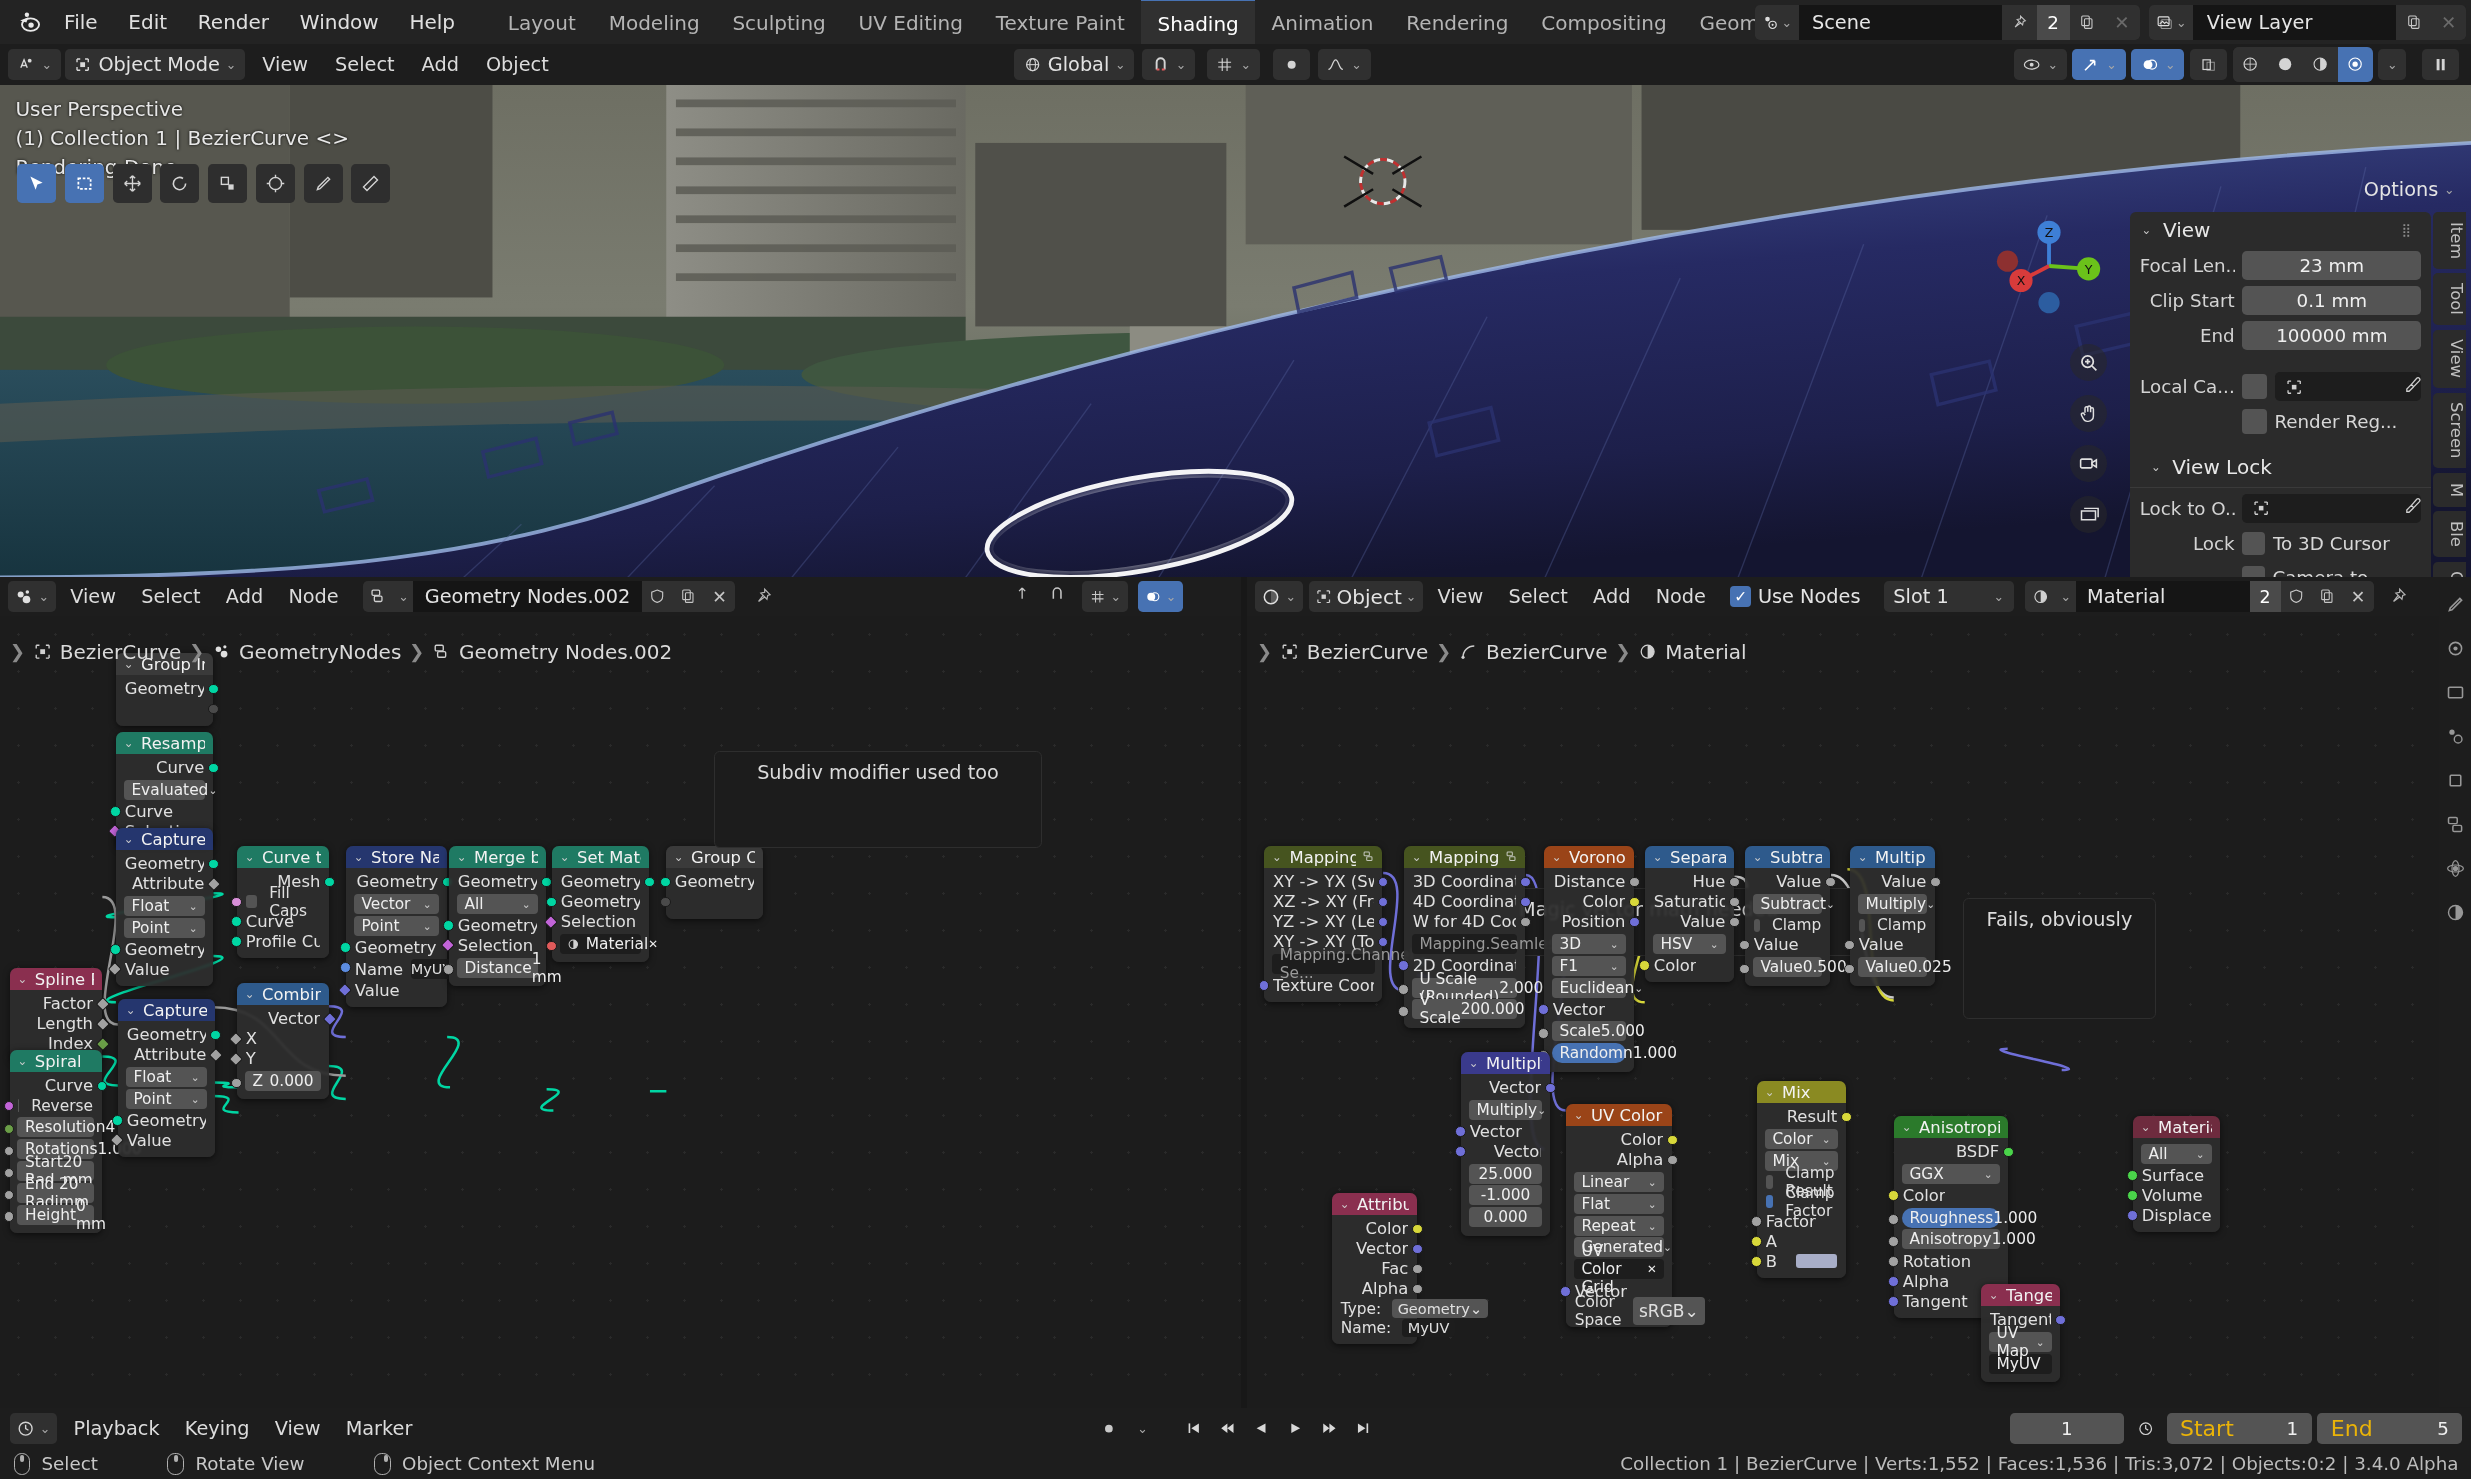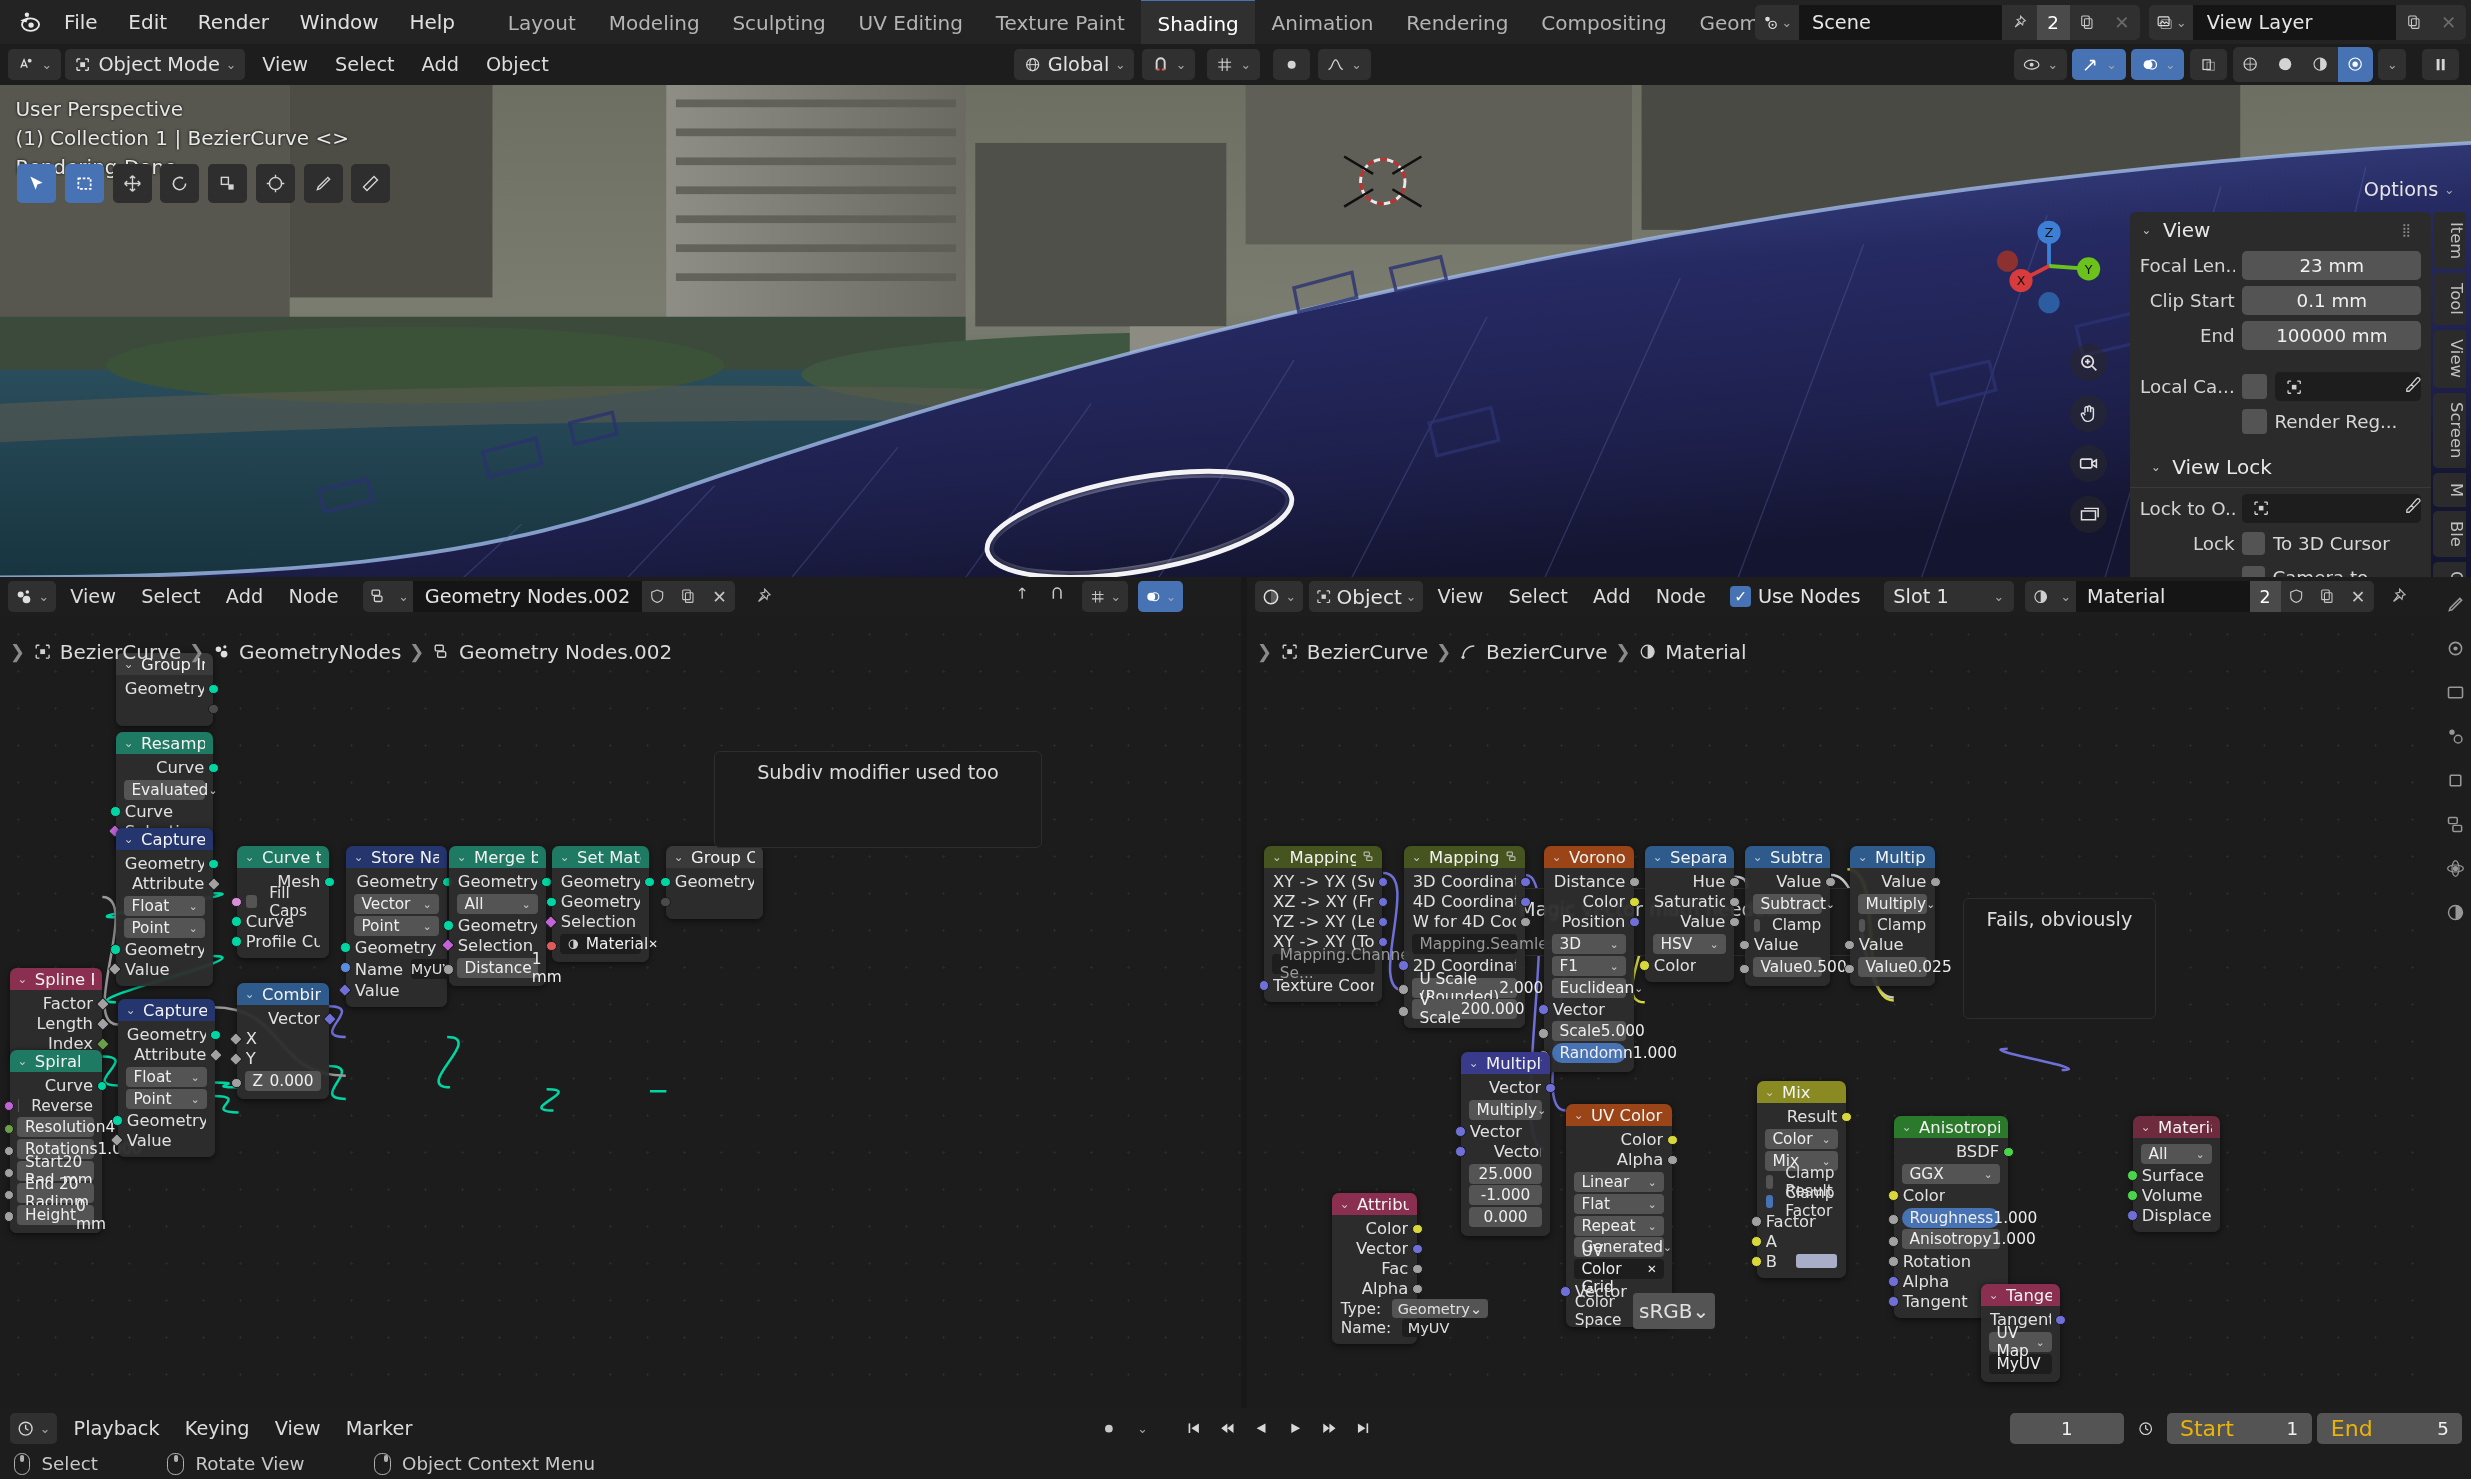--- a/index.html
+++ b/index.html
@@ -1470,21 +1470,21 @@
             <div class="nfield dark">
               <span>UV Color Grid</span>
               <span style="font-size: 11.6px;">✕</span>
             </div>
             <div class="nrow">
               <span class="sock l" style="background: rgb(111, 111, 216);"></span>
               <span style="white-space: nowrap; overflow: hidden;">Vector</span>
             </div>
             <div class="nlabelrow">
               <span style="margin-right: 5.8px;">Color Space</span>
-              <span style="flex: 1 1 0%; height: 36px; background: rgb(84, 84, 84); border-radius: 3.9px; display: flex; align-items: center; justify-content: space-between; padding: 0px 5.8px; font-size: 20px;">
+              <span style="flex: 1 1 0%; height: 28px; background: rgb(84, 84, 84); border-radius: 3.9px; display: flex; align-items: center; justify-content: space-between; padding: 0px 5.8px; font-size: 17px;">
                 <span>sRGB</span>
                 <span class="c">⌄</span>
               </span>
             </div>
           </div>
         </div>
         <div class="node" style="left: 85px; top: 577px; width: 85px;">
           <div class="hdr" style="background: rgb(138, 47, 79);">
             <span class="chev">⌄</span>
             <span style="overflow: hidden; white-space: nowrap;">Attribute</span>
@@ -1784,16 +1784,17 @@
     </div>
   </div>
 
   <div class="statusbar">
     <span class="mouseico"></span>
     <span>Select</span>
     <span class="mouseico m" style="margin-left:58px;"></span>
     <span>Rotate View</span>
     <span class="mouseico r" style="margin-left:58px;"></span>
     <span>Object Context Menu</span>
+    <span class="statright">Collection 1 | BezierCurve | Verts:1,552 | Faces:1,536 | Tris:3,072 | Objects:0:2 | 3.4.0 Alpha</span>
   </div>
 
 </div>
 
 
 </body></html>

